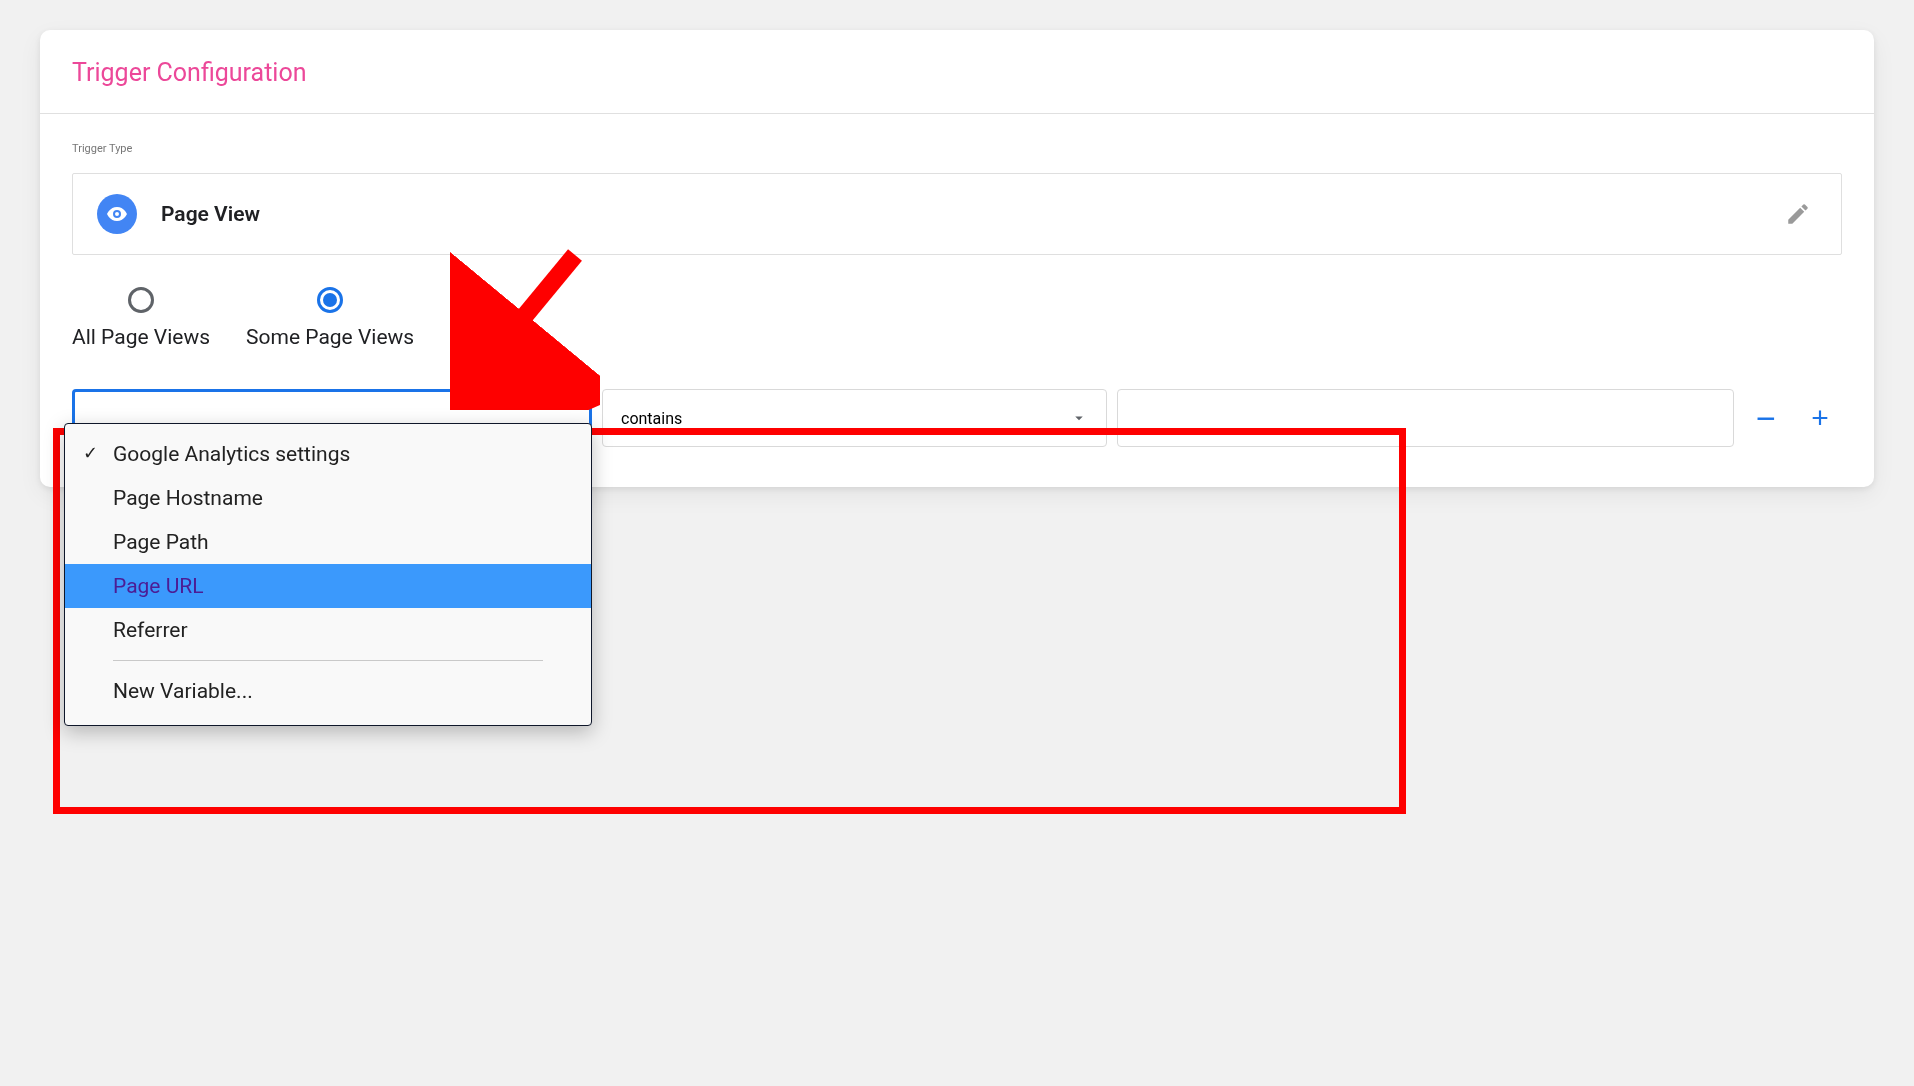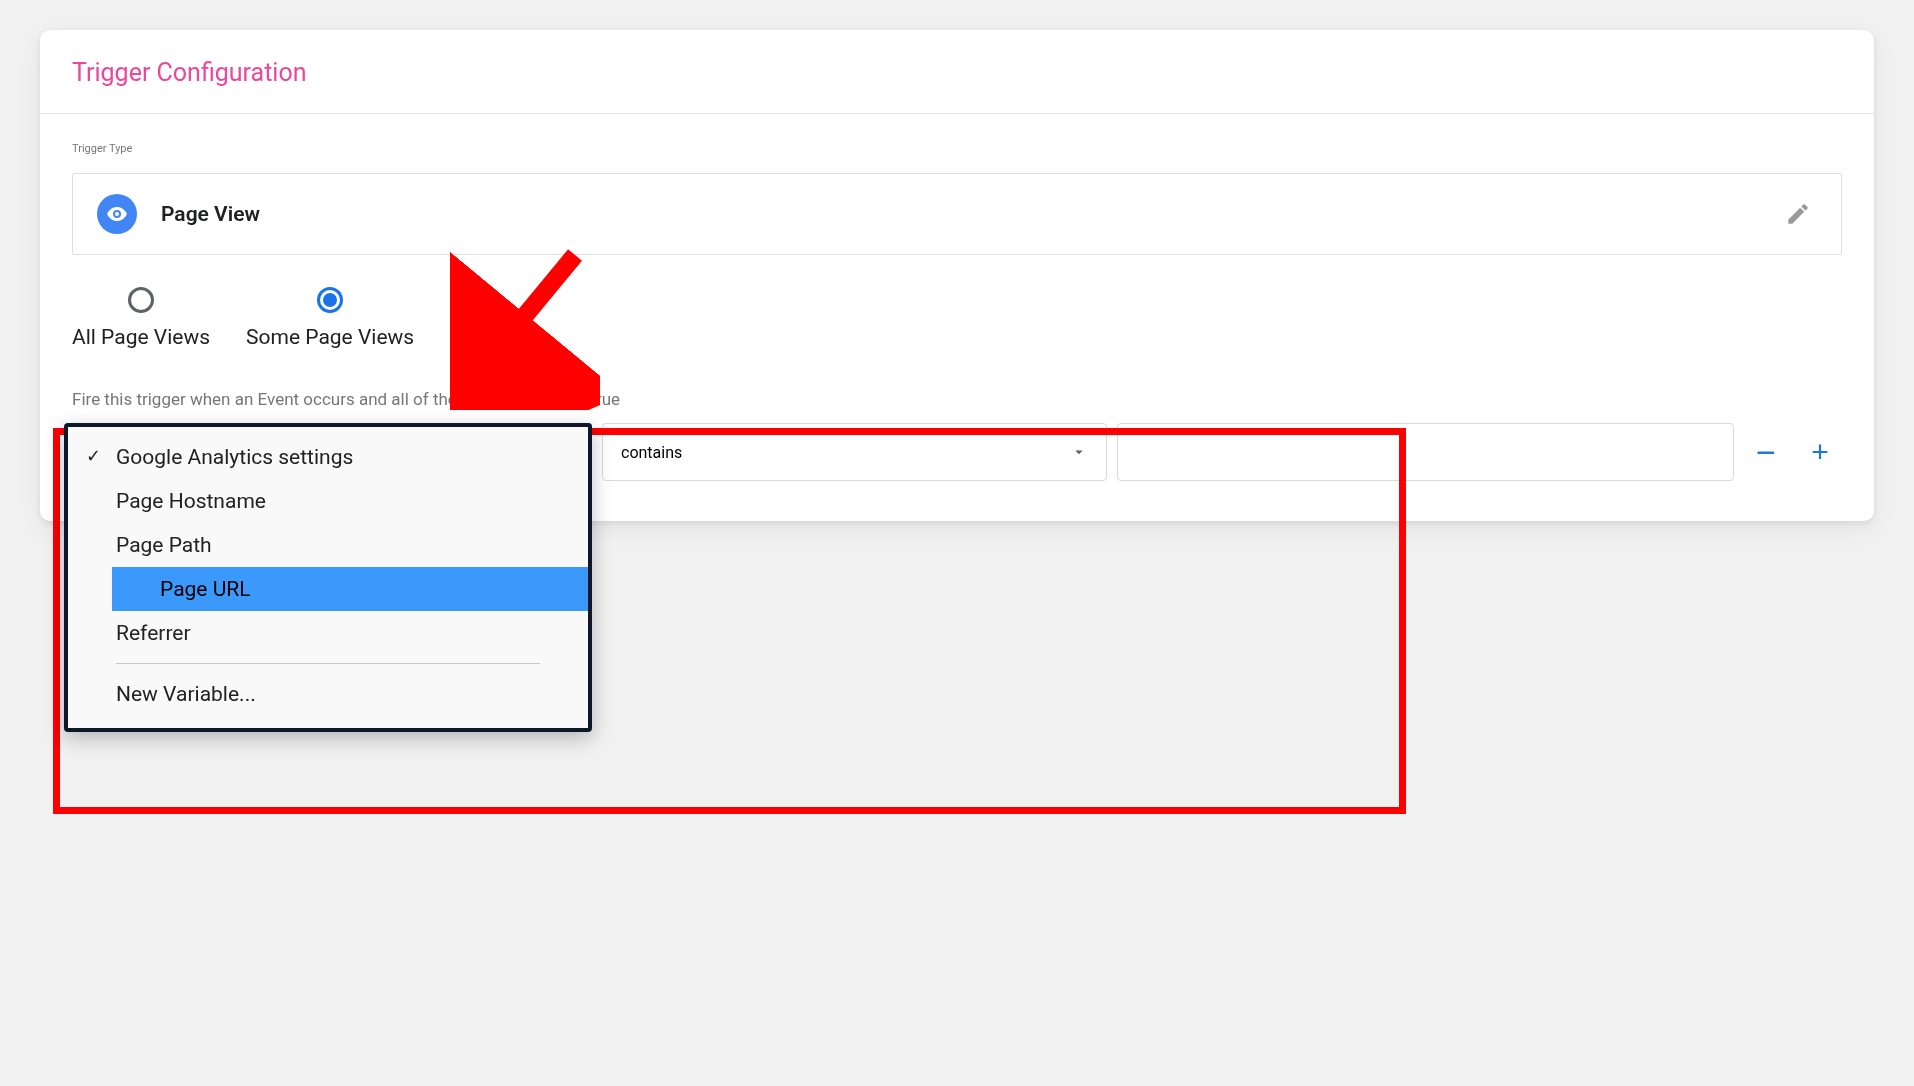--- a/index.html
+++ b/index.html
@@ -162,21 +162,21 @@
   }
   .icon-btn.minus { font-size: 34px; }
 
   
   .dropdown {
     position: absolute;
     top: 34px;
     left: -8px;
     width: 528px;
     background: #f9f9f9;
-    border: 4px solid #0f172a;
+    border: 1px solid #0f172a;
     border-radius: 4px;
     box-shadow: 0 6px 20px rgba(0,0,0,0.25);
     padding: 8px 0 12px 0;
     z-index: 10;
   }
   .dd-item {
     padding: 10px 16px 10px 48px;
     font-size: 21px;
     color: #222;
     cursor: pointer;
@@ -184,22 +184,21 @@
   }
   .dd-item.checked::before {
     content: "✓";
     position: absolute;
     left: 18px;
     font-size: 18px;
     color: #222;
   }
   .dd-item.highlight {
     background: #3b99fc;
-    color: #000000;
-    margin-left: 44px;
+    color: #4c1d95;
   }
   .dd-sep {
     height: 1px;
     background: #c9c9c9;
     margin: 8px 48px 8px 48px;
   }
 
   
   .red-box {
     position: absolute;
@@ -260,21 +259,20 @@
       </div>
       <div class="radio-item selected">
         <div class="radio-outer">
             <div class="radio-inner"></div>
           </div>
         <span class="radio-label">Some Page Views</span>
       </div>
     </div>
 
     <div class="conditions-block">
-      <div class="cond-label">Fire this trigger when an Event occurs and all of these conditions are true</div>
       <div class="cond-row">
         <div class="slot var"></div>
         <div class="slot op">
           <span class="op-text">contains</span>
           <svg viewBox="0 0 24 24">
               <path d="M7 10l5 5 5-5z"></path>
             </svg>
         </div>
         <input class="slot val" type="text" value="" style="">
         <button class="icon-btn minus">−</button>

